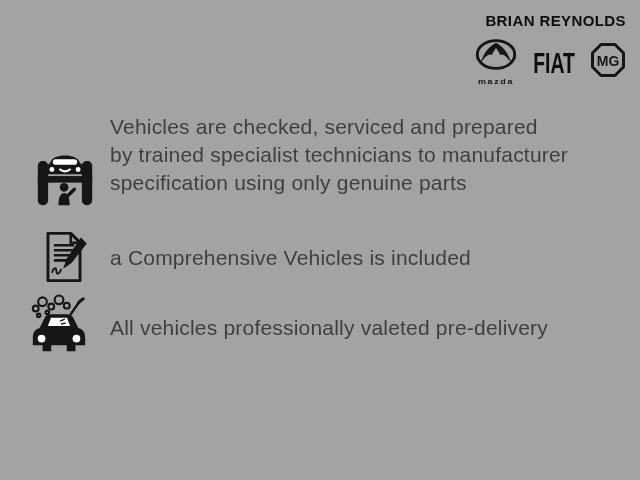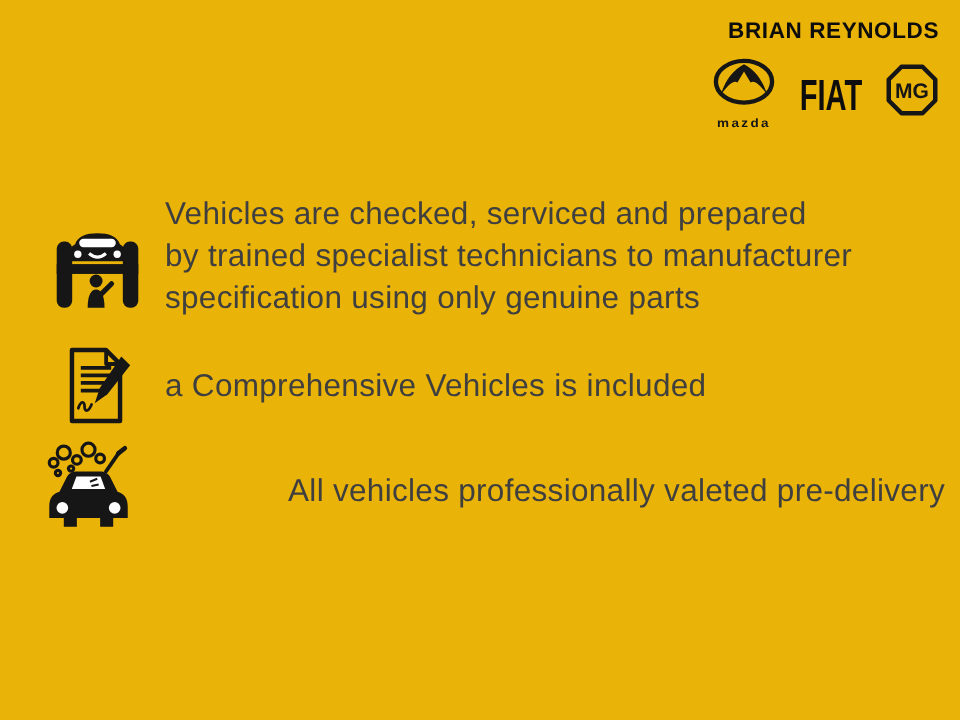--- a/index.html
+++ b/index.html
@@ -1,20 +1,20 @@
 <!DOCTYPE html>
 <html><head>
 <meta charset="utf-8">
 <style>
   html, body { margin: 0; padding: 0; background: #e8e8e8; }
   .screen {
     position: relative;
     width: 640px;
     height: 480px;
-    background: #eab308;
+    background: #a3a3a3;
     overflow: hidden;
     font-family: "Liberation Sans", sans-serif;
   }
 
   
   .header-block {
     position: absolute;
     top: 12px;
     right: 14px;
     text-align: right;
@@ -50,25 +50,25 @@
     position: absolute;
     left: 110px;
     width: 520px;
     font-size: 21px;
     line-height: 28px;
     letter-spacing: 0.2px;
     color: #3f3f3f;
     white-space: pre-line;
   }
   #benefit-icon-0 { left: 35px;  top: 146px; }
-  #benefit-text-0 { top: 129px; }
+  #benefit-text-0 { top: 113px; }
   #benefit-icon-1 { left: 37px;  top: 227px; }
   #benefit-text-1 { top: 244px; }
   #benefit-icon-2 { left: 27px;  top: 294px; }
-  #benefit-text-2 { top: 314px; text-align: right; }
+  #benefit-text-2 { top: 314px; }
 </style>
 </head>
 <body>
 
 <div class="screen">
 
   <div class="header-block">
     <div class="dealer-name">BRIAN REYNOLDS</div>
 
     <div class="brand-row">

